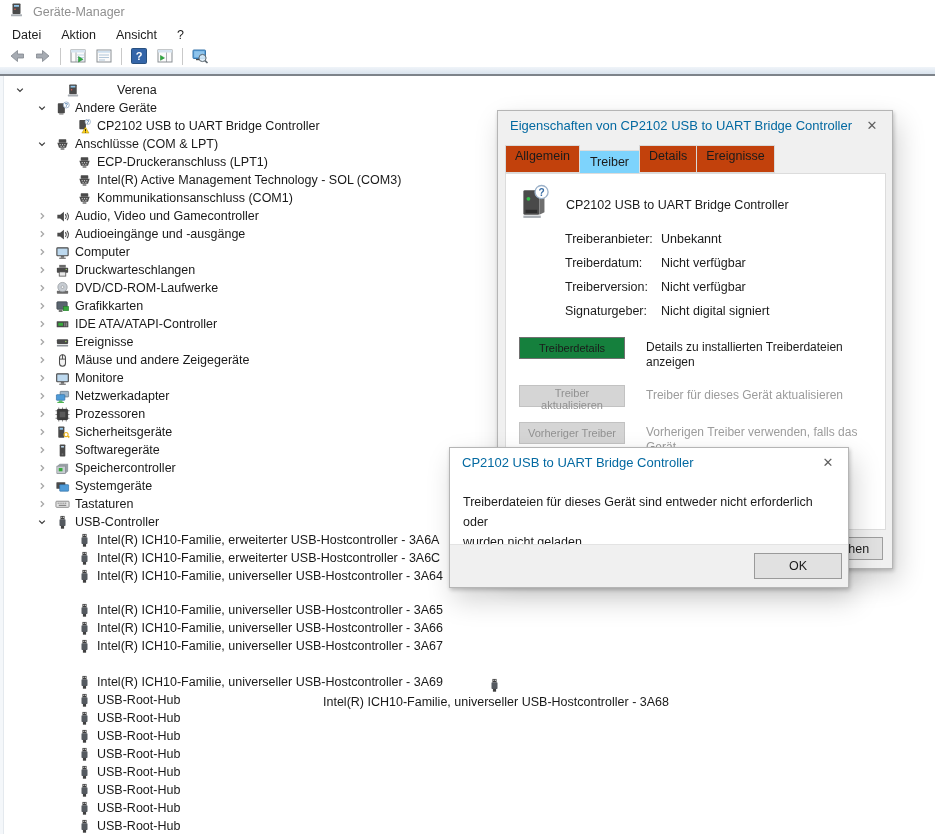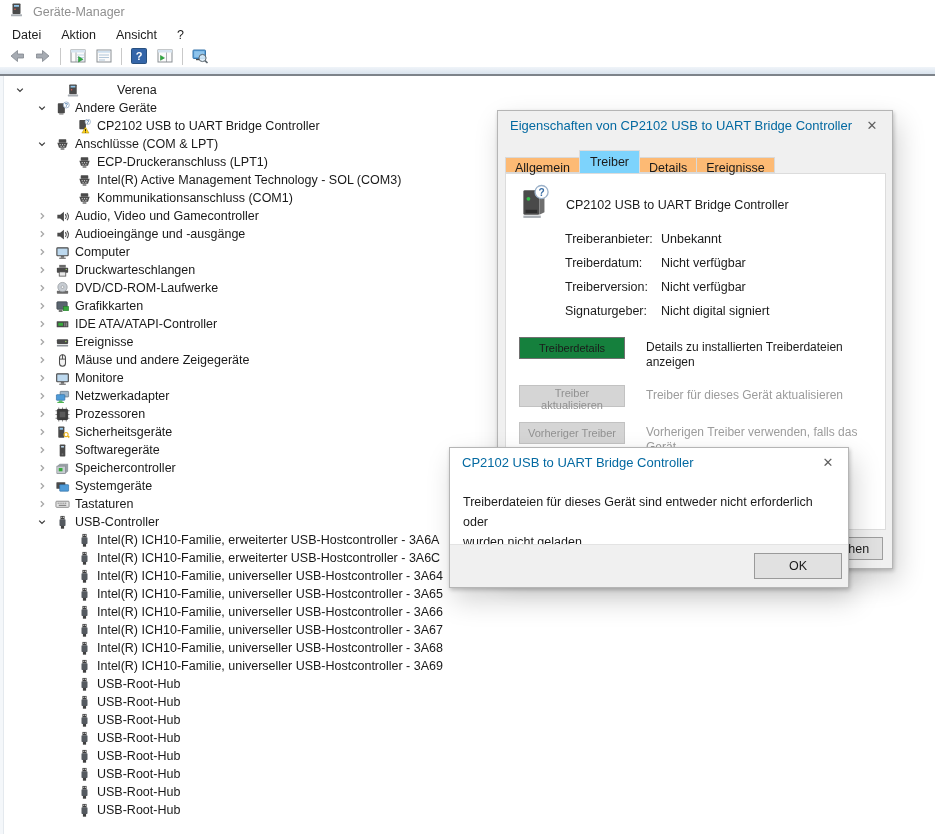--- a/index.html
+++ b/index.html
@@ -28,22 +28,22 @@
   .dialog{position:absolute;box-sizing:border-box;border:1px solid #b5b5b5;
     box-shadow:1px 2px 4px rgba(0,0,0,.22),5px 12px 26px rgba(0,0,0,.18);}
   .props{left:497px;top:110px;width:396px;height:459px;background:#f0f0f0;z-index:10;}
   .msg{left:449px;top:447px;width:400px;height:141px;background:#ffffff;z-index:20;}
   .dlg-title{position:absolute;top:0;left:0;right:34px;height:30px;line-height:30px;padding-left:12px;
     color:#0369a1;font-size:13px;white-space:nowrap;overflow:hidden;}
   .dlg-close{position:absolute;top:5px;right:8px;width:24px;height:20px;line-height:20px;text-align:center;
     color:#5f5f5f;font-size:13px;}
   
   .tabs{position:absolute;left:7px;top:39px;height:23px;display:flex;align-items:flex-end;z-index:3;}
-  .tab{box-sizing:border-box;height:16px;padding:3px 9px 0;font-size:12.5px;color:#1b1b1b;
-    background:#fdba74;border:1px solid #d9d9d9;margin-right:-1px;}
+  .tab{box-sizing:border-box;height:28px;padding:3px 9px 0;font-size:12.5px;color:#1b1b1b;
+    background:#c2410c;border:1px solid #d9d9d9;margin-right:-1px;}
   .tab.active{height:23px;padding:4px 10px 0;background:#7dd3fc;border:1px solid #dcdcdc;border-bottom:none;position:relative;z-index:4;}
   .tab-page{position:absolute;left:7px;top:62px;width:381px;height:357px;background:#ffffff;border:1px solid #dcdcdc;box-sizing:border-box;}
   
   .dev-row{position:absolute;left:13px;top:10px;display:flex;align-items:center;gap:15px;}
   .dev-name{font-size:12.5px;color:#1b1b1b;}
   
   .fields{position:absolute;left:59px;top:58px;}
   .field-row{display:flex;height:17px;margin-bottom:7px;font-size:12.5px;color:#1b1b1b;}
   .field-label{width:96px;}
   
@@ -599,21 +599,21 @@
         <svg width="15" height="15" viewBox="0 0 16 16">
           <rect x="5.8" y="1" width="4.4" height="3.6" fill="#3f3f3f"></rect>
           <rect x="6.7" y="1.8" width="1" height="1.4" fill="#cfcfcf"></rect>
           <rect x="8.5" y="1.8" width="1" height="1.4" fill="#cfcfcf"></rect>
           <rect x="4.8" y="4.6" width="6.4" height="7" rx="0.8" fill="#555a60"></rect>
           <rect x="6.3" y="11.6" width="3.4" height="3" fill="#3f3f3f"></rect>
         </svg>
       </span>
       <span class="tlabel">Intel(R) ICH10-Familie, universeller USB-Hostcontroller - 3A64</span>
     </div>
-    <div class="tree-row" style="padding-left: 52px;">
+    <div class="tree-row" style="padding-left: 52px; margin-top: 16px;">
       <span class="chev"></span>
       <span class="ticon">
         <svg width="15" height="15" viewBox="0 0 16 16">
           <rect x="5.8" y="1" width="4.4" height="3.6" fill="#3f3f3f"></rect>
           <rect x="6.7" y="1.8" width="1" height="1.4" fill="#cfcfcf"></rect>
           <rect x="8.5" y="1.8" width="1" height="1.4" fill="#cfcfcf"></rect>
           <rect x="4.8" y="4.6" width="6.4" height="7" rx="0.8" fill="#555a60"></rect>
           <rect x="6.3" y="11.6" width="3.4" height="3" fill="#3f3f3f"></rect>
         </svg>
       </span>
@@ -638,21 +638,21 @@
         <svg width="15" height="15" viewBox="0 0 16 16">
           <rect x="5.8" y="1" width="4.4" height="3.6" fill="#3f3f3f"></rect>
           <rect x="6.7" y="1.8" width="1" height="1.4" fill="#cfcfcf"></rect>
           <rect x="8.5" y="1.8" width="1" height="1.4" fill="#cfcfcf"></rect>
           <rect x="4.8" y="4.6" width="6.4" height="7" rx="0.8" fill="#555a60"></rect>
           <rect x="6.3" y="11.6" width="3.4" height="3" fill="#3f3f3f"></rect>
         </svg>
       </span>
       <span class="tlabel">Intel(R) ICH10-Familie, universeller USB-Hostcontroller - 3A67</span>
     </div>
-    <div class="tree-row" style="padding-left: 52px;">
+    <div class="tree-row" style="padding-left: 52px; flex-direction: column;">
       <span class="chev"></span>
       <span class="ticon">
         <svg width="15" height="15" viewBox="0 0 16 16">
           <rect x="5.8" y="1" width="4.4" height="3.6" fill="#3f3f3f"></rect>
           <rect x="6.7" y="1.8" width="1" height="1.4" fill="#cfcfcf"></rect>
           <rect x="8.5" y="1.8" width="1" height="1.4" fill="#cfcfcf"></rect>
           <rect x="4.8" y="4.6" width="6.4" height="7" rx="0.8" fill="#555a60"></rect>
           <rect x="6.3" y="11.6" width="3.4" height="3" fill="#3f3f3f"></rect>
         </svg>
       </span>

